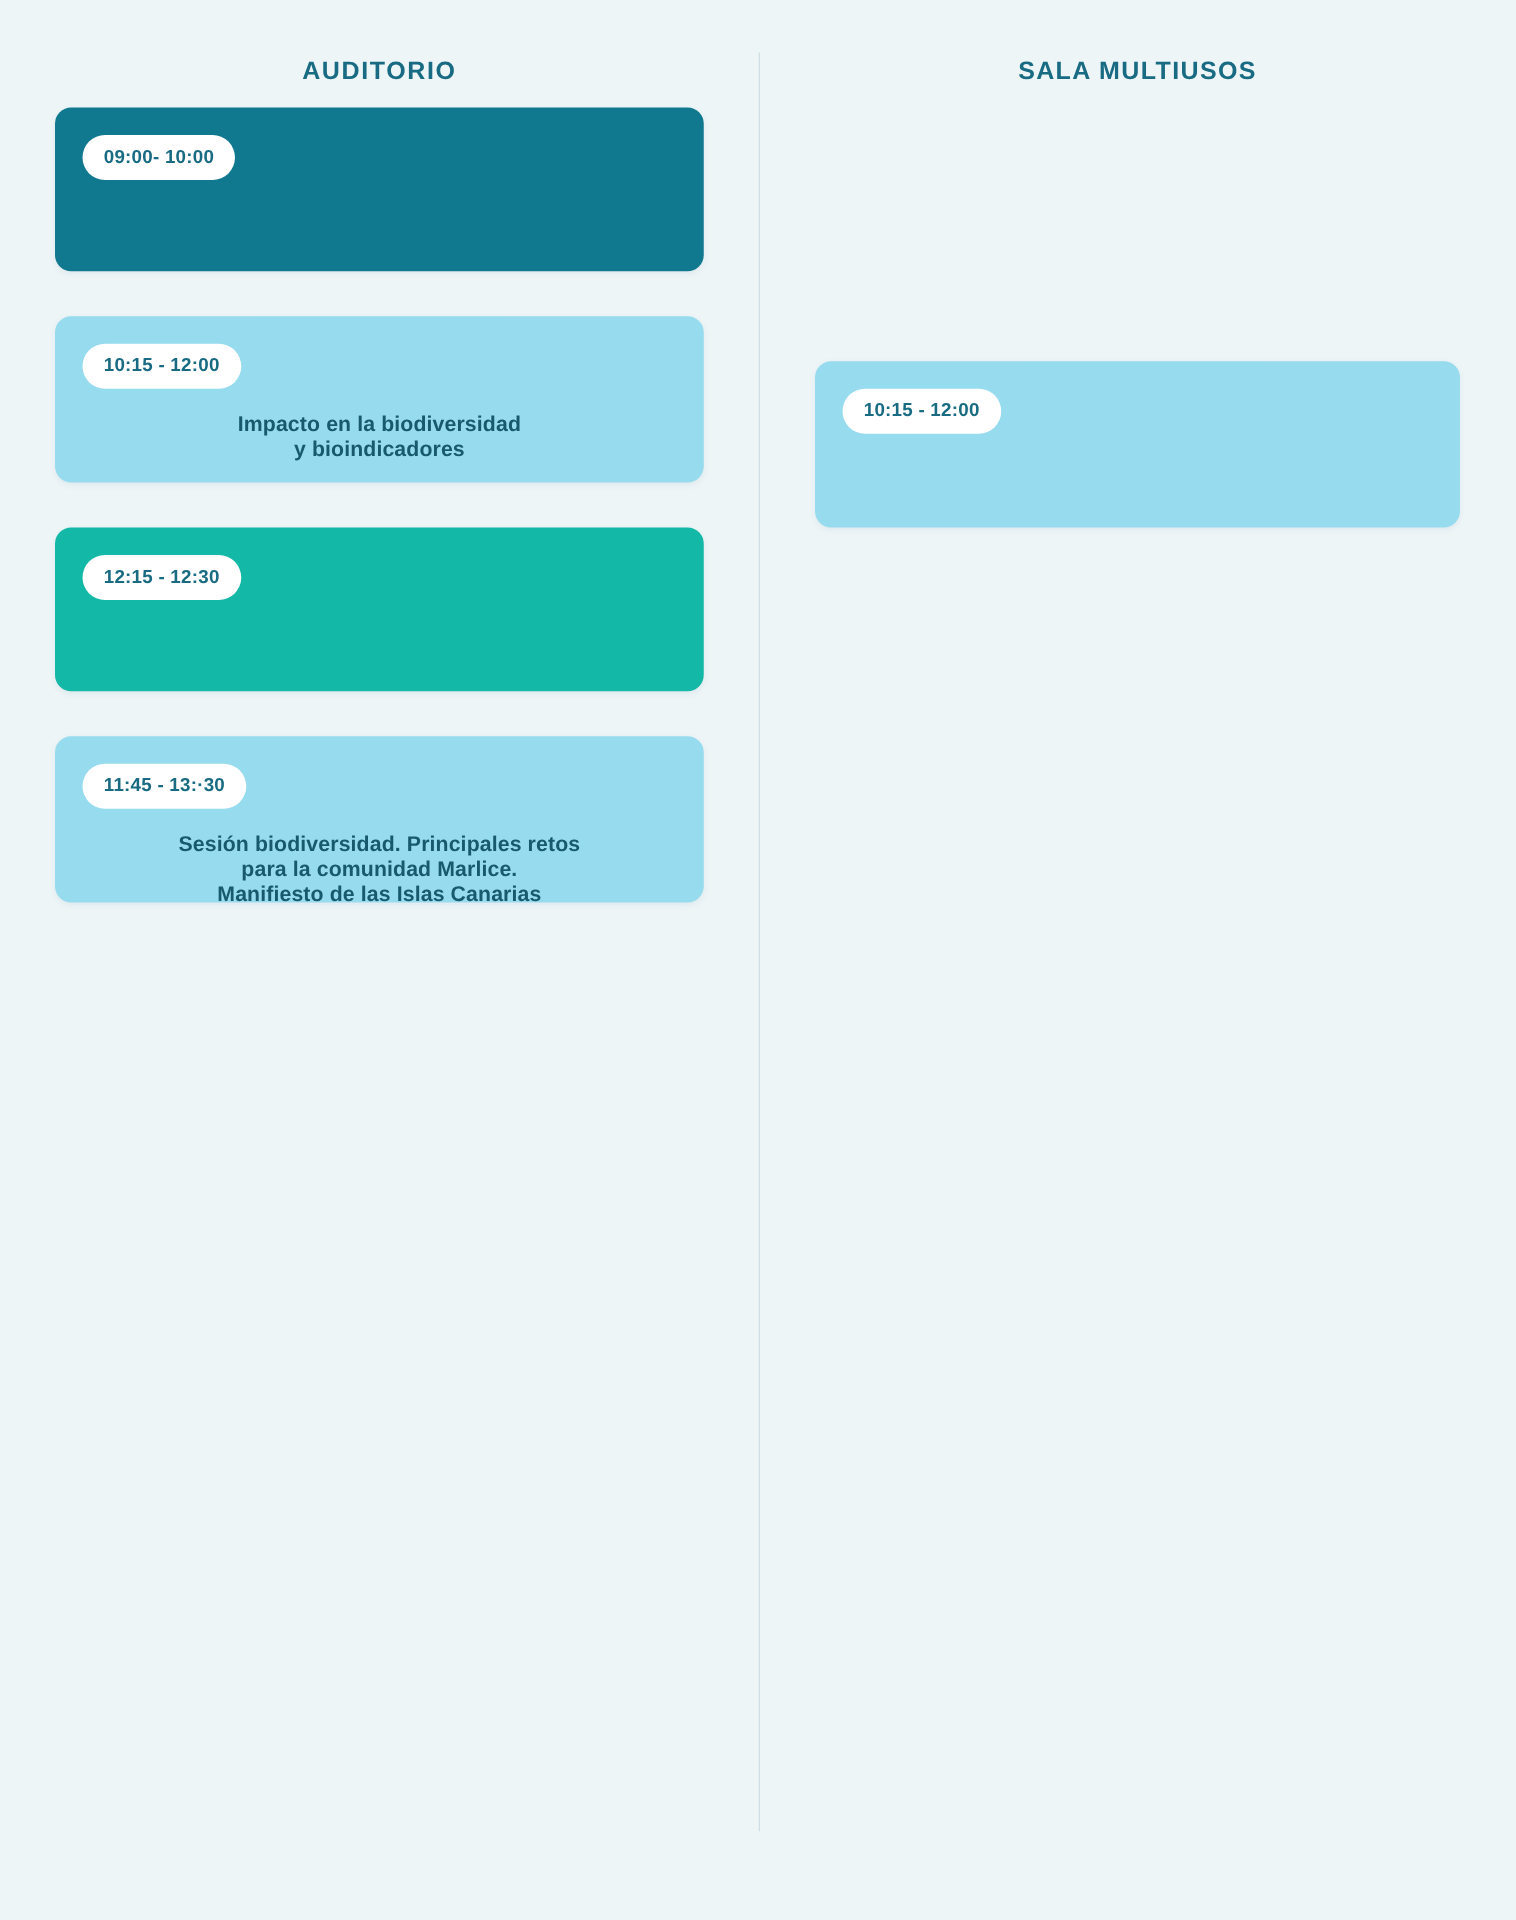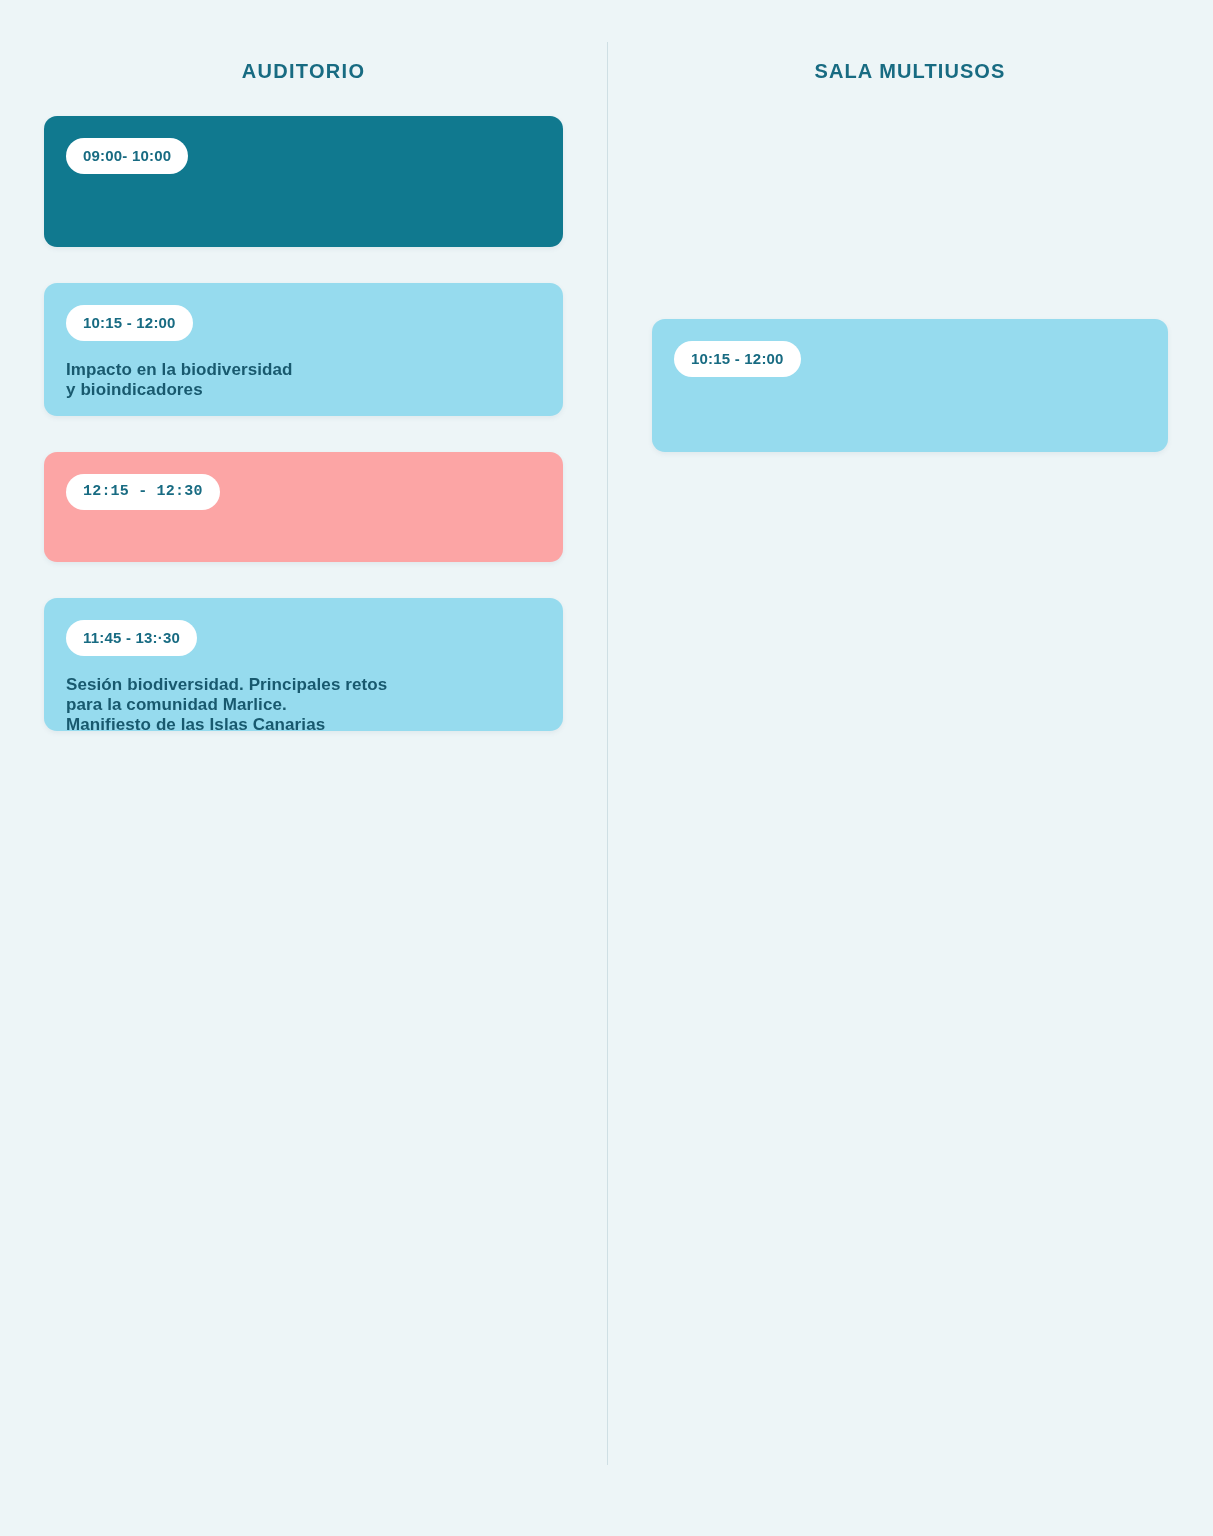--- a/index.html
+++ b/index.html
@@ -47,58 +47,57 @@
     width: 607px;
     padding: 0 44px;
   }
   .column-multiusos {
     width: 606px;
     padding: 0 45px;
   }
 
   .column-title {
     margin: 0;
-    padding-top: 59px;
+    padding-top: 45px;
     text-align: center;
     font-size: 20px;
     font-weight: bold;
     letter-spacing: 1.3px;
     color: #186b82;
     line-height: 1.2;
   }
   .column-multiusos .column-title {
     letter-spacing: 1.1px;
   }
 
   .cards {
     position: relative;
-    margin-top: 33px;
+    margin-top: 17px;
   }
 
   .card {
     position: relative;
     box-sizing: border-box;
     border-radius: 13px;
     padding: 22px 22px 22px 22px;
     margin-bottom: 36px;
     box-shadow: 0 2px 5px rgba(60, 95, 110, 0.08);
   }
 
   .card-featured {
     background: #10798f;
     height: 131px;
   }
   .card-session {
     background: #96dbee;
     height: 133px;
   }
   .card-break {
-    background: #fca5a5;
-    height: 110px;
-    font-family: Liberation Mono, monospace;
+    background: #14b8a6;
+    height: 131px;
   }
 
   .time-badge {
     display: inline-block;
     background: #ffffff;
     color: #186b82;
     font-size: 15px;
     font-weight: bold;
     letter-spacing: 0.2px;
     line-height: 1;
@@ -114,20 +113,21 @@
     line-height: 1.18;
     letter-spacing: 0.1px;
     white-space: pre-line;
   }
   .card-featured .card-title {
     color: #ffffff;
   }
   .card-session .card-title,
   .card-break .card-title {
     color: #18596e;
+    text-align: center;
   }
 
   
   .spacer-top {
     height: 203px;
   }
 </style>
 </head>
 <body>
 

